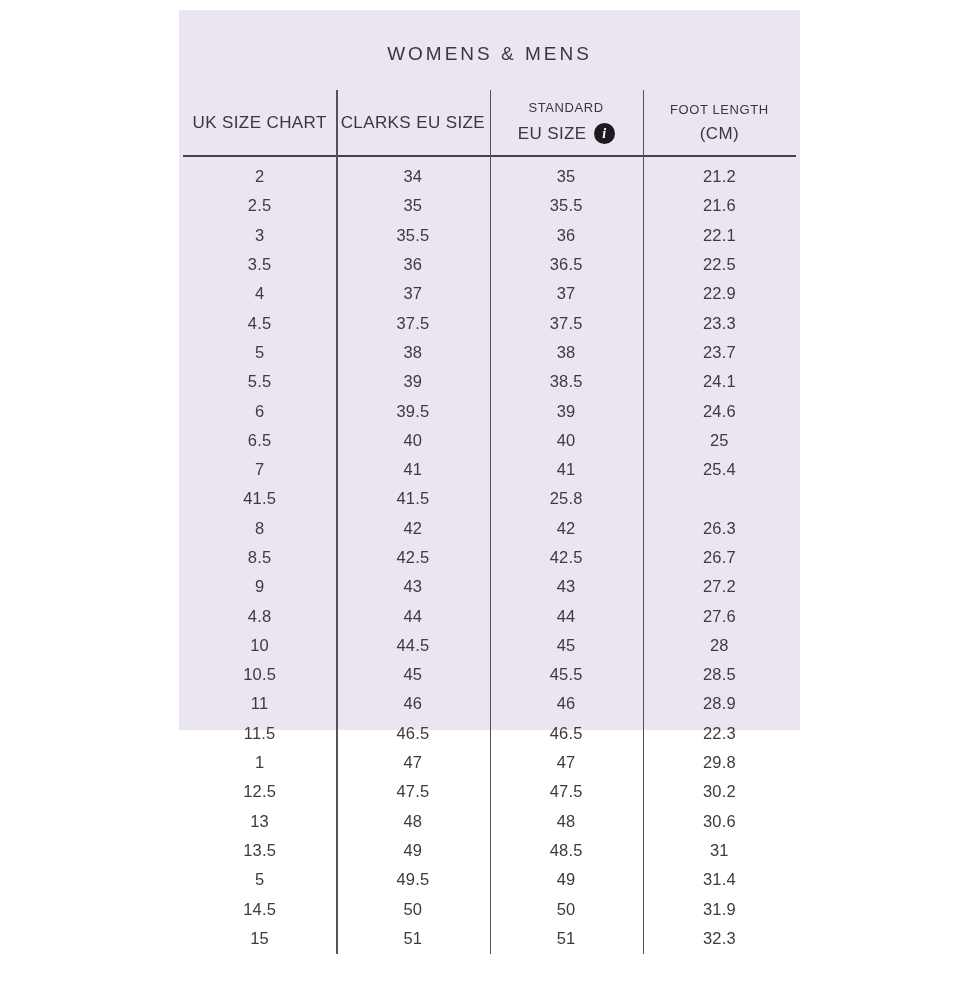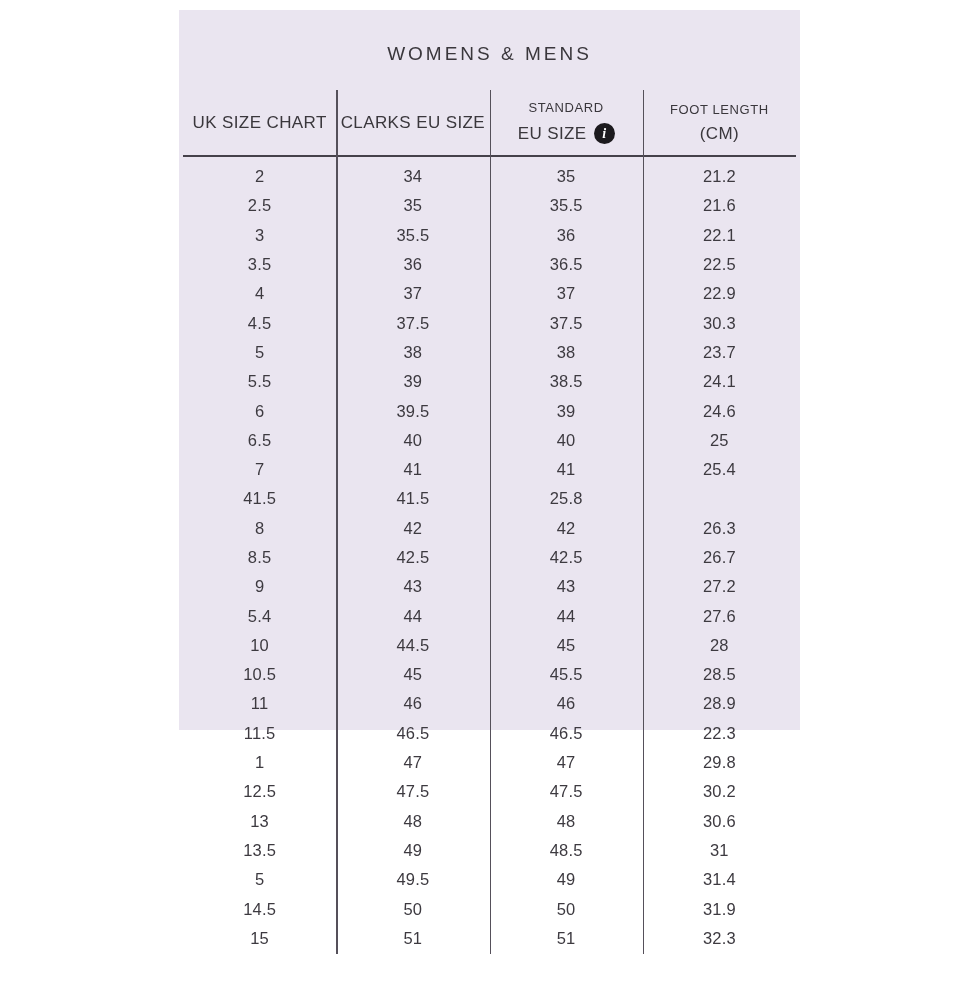--- a/index.html
+++ b/index.html
@@ -176,21 +176,21 @@
         <div class="trow">
           <div class="tcell">4</div>
           <div class="tcell">37</div>
           <div class="tcell">37</div>
           <div class="tcell">22.9</div>
         </div>
         <div class="trow">
           <div class="tcell">4.5</div>
           <div class="tcell">37.5</div>
           <div class="tcell">37.5</div>
-          <div class="tcell">30.3</div>
+          <div class="tcell">23.3</div>
         </div>
         <div class="trow">
           <div class="tcell">5</div>
           <div class="tcell">38</div>
           <div class="tcell">38</div>
           <div class="tcell">23.7</div>
         </div>
         <div class="trow">
           <div class="tcell">5.5</div>
           <div class="tcell">39</div>
@@ -232,21 +232,21 @@
           <div class="tcell">42.5</div>
           <div class="tcell">26.7</div>
         </div>
         <div class="trow">
           <div class="tcell">9</div>
           <div class="tcell">43</div>
           <div class="tcell">43</div>
           <div class="tcell">27.2</div>
         </div>
         <div class="trow">
-          <div class="tcell">5.4</div>
+          <div class="tcell">4.8</div>
           <div class="tcell">44</div>
           <div class="tcell">44</div>
           <div class="tcell">27.6</div>
         </div>
         <div class="trow">
           <div class="tcell">10</div>
           <div class="tcell">44.5</div>
           <div class="tcell">45</div>
           <div class="tcell">28</div>
         </div>

